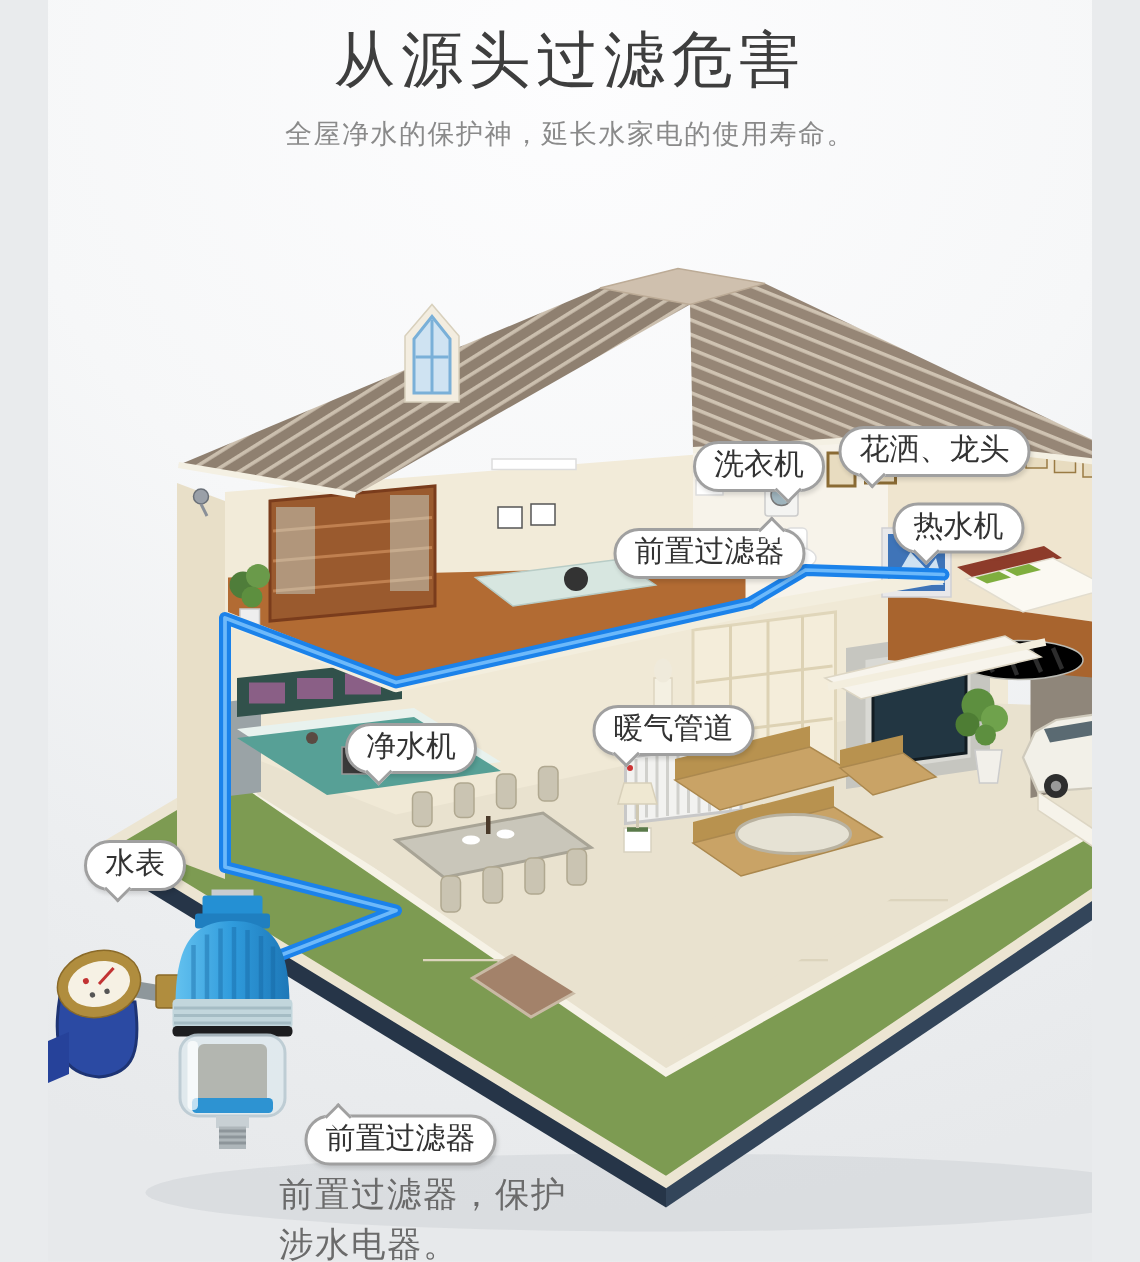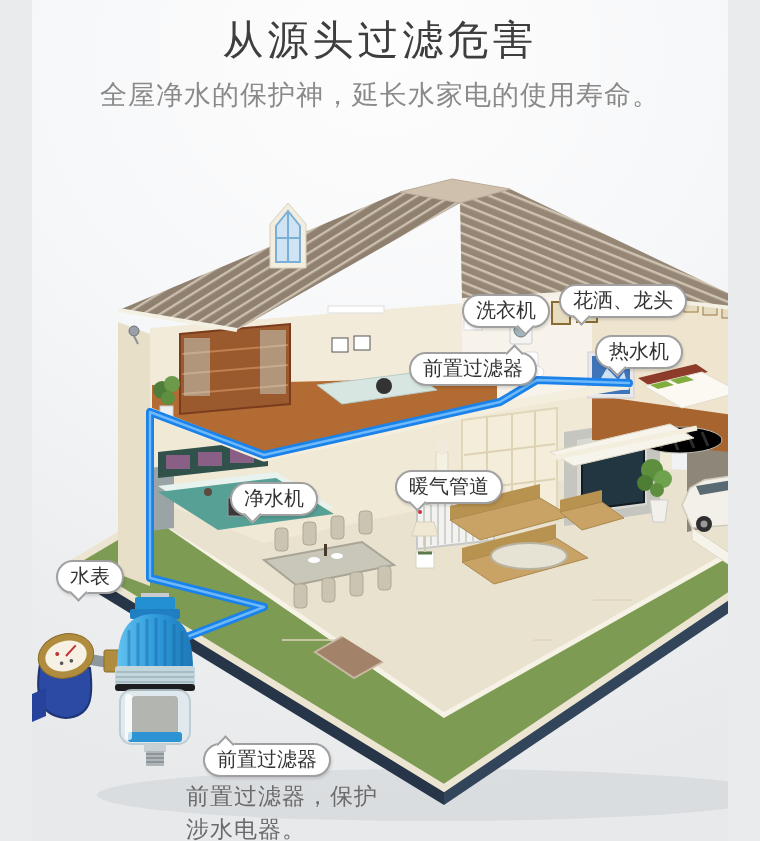--- a/index.html
+++ b/index.html
@@ -7,21 +7,21 @@
     position:relative;width:696px;height:841px;margin:0 auto;overflow:hidden;
     background:radial-gradient(ellipse 120% 90% at 50% 6%, #fdfdfe 0%, #f6f7f8 45%, #eceef0 78%, #e7e9eb 100%);
     font-family:"Liberation Sans","DejaVu Sans",sans-serif;
   }
   .title{
     position:absolute;top:13px;left:0;width:100%;text-align:center;
     font-size:41px;font-weight:500;color:#3e3e3e;letter-spacing:4px;z-index:4;
   }
   .subtitle{
     position:absolute;top:77px;left:0;width:100%;text-align:center;
-    font-size:27px;font-weight:400;color:#8a8a8a;letter-spacing:1px;z-index:4;
+    font-size:18px;font-weight:400;color:#8a8a8a;letter-spacing:1px;z-index:4;
   }
   svg.house{position:absolute;left:0;top:0;z-index:1;}
   .bubble{
     position:absolute;z-index:5;background:#fff;border:2px solid #a0a0a0;border-radius:18px;
     height:30px;line-height:28px;padding:0 12px;font-size:20px;color:#333;
     white-space:nowrap;box-shadow:1px 2px 3px rgba(0,0,0,.13);
   }
   .tail{position:absolute;width:11px;height:11px;background:#fff;}
   .t-down-left{bottom:-7px;left:14px;border-right:2px solid #a0a0a0;border-bottom:2px solid #a0a0a0;transform:rotate(45deg);}
   .t-down-right{bottom:-7px;right:16px;border-right:2px solid #a0a0a0;border-bottom:2px solid #a0a0a0;transform:rotate(45deg);}

